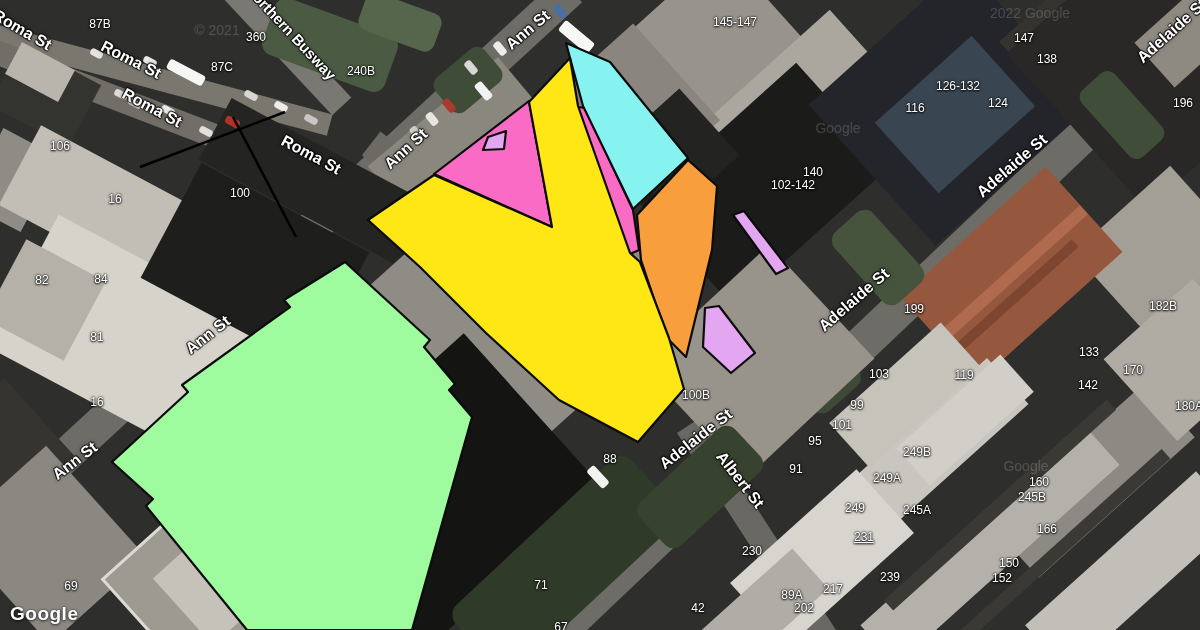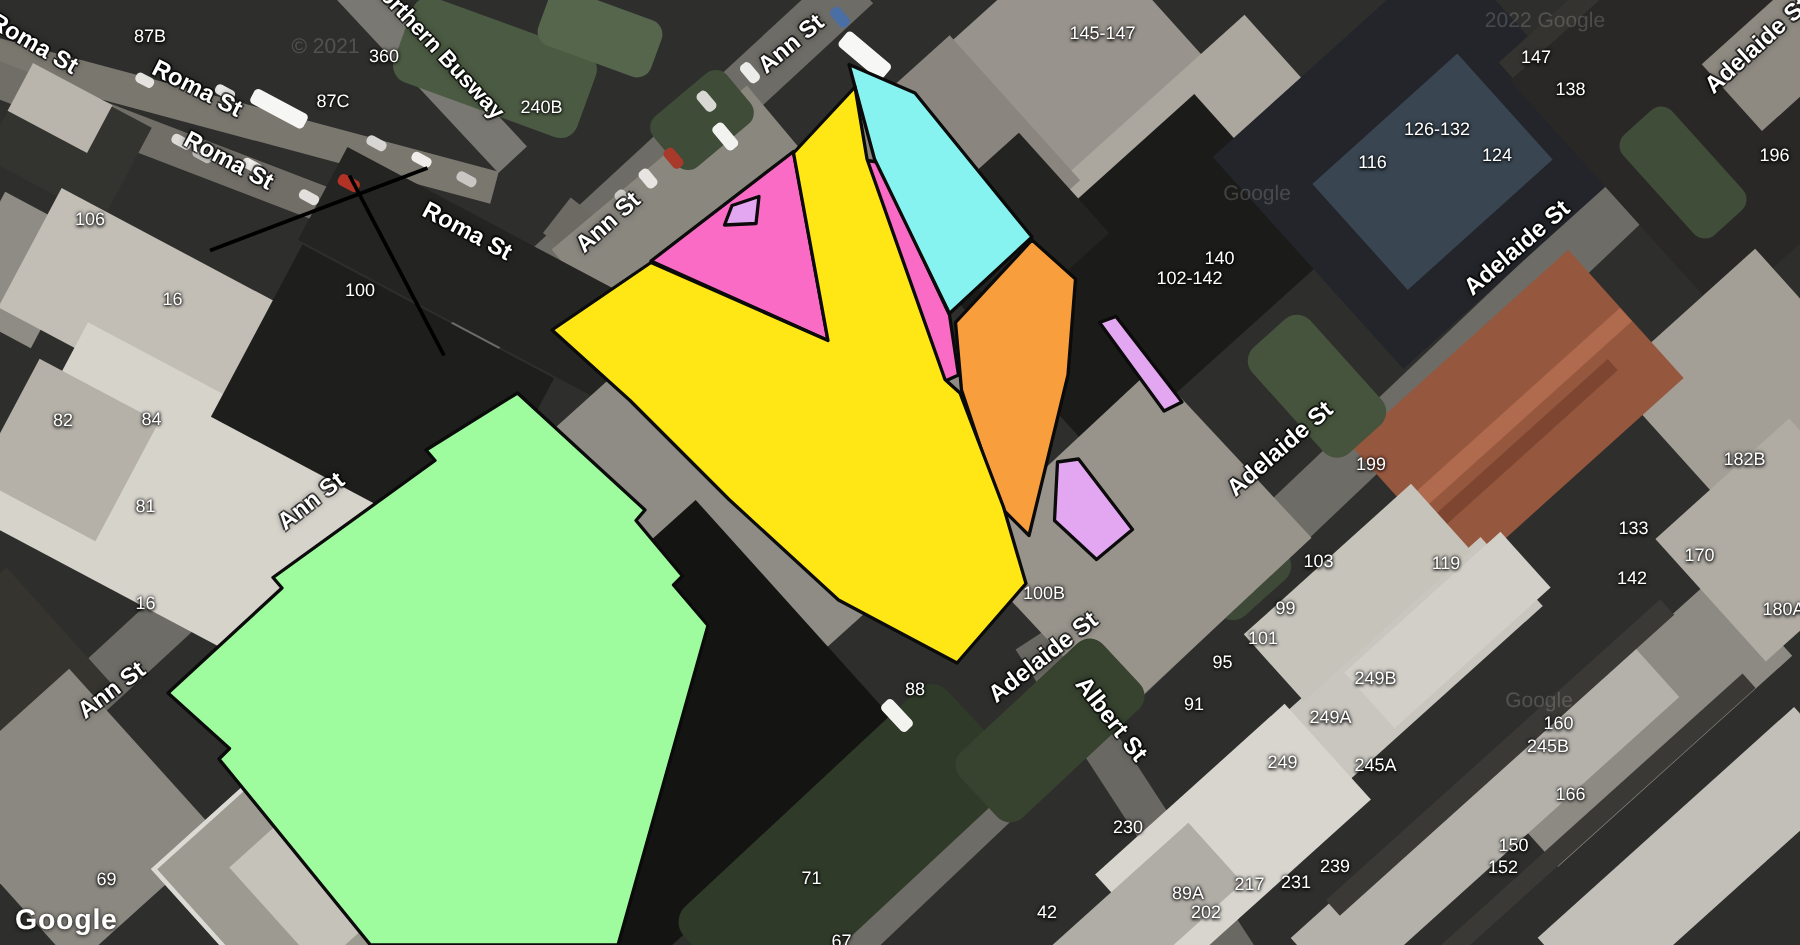--- a/index.html
+++ b/index.html
@@ -169,21 +169,21 @@
     <div class="parcel-label" style="left: 796px; top: 469px; transform: translate(-50%, -50%);">91</div>
     <div class="parcel-label" style="left: 917px; top: 452px; transform: translate(-50%, -50%);">249B</div>
     <div class="parcel-label" style="left: 887px; top: 478px; transform: translate(-50%, -50%);">249A</div>
     <div class="parcel-label" style="left: 855px; top: 508px; transform: translate(-50%, -50%);">249</div>
     <div class="parcel-label" style="left: 917px; top: 510px; transform: translate(-50%, -50%);">245A</div>
     <div class="parcel-label" style="left: 1032px; top: 497px; transform: translate(-50%, -50%);">245B</div>
     <div class="parcel-label" style="left: 1039px; top: 482px; transform: translate(-50%, -50%);">160</div>
     <div class="parcel-label" style="left: 1047px; top: 529px; transform: translate(-50%, -50%);">166</div>
     <div class="parcel-label" style="left: 1009px; top: 563px; transform: translate(-50%, -50%);">150</div>
     <div class="parcel-label" style="left: 1002px; top: 578px; transform: translate(-50%, -50%);">152</div>
-    <div class="parcel-label" style="left: 864px; top: 588px; transform: translate(-50%, -50%);">231</div>
+    <div class="parcel-label" style="left: 864px; top: 537px; transform: translate(-50%, -50%); text-decoration: underline;">231</div>
     <div class="parcel-label" style="left: 890px; top: 577px; transform: translate(-50%, -50%);">239</div>
     <div class="parcel-label" style="left: 833px; top: 589px; transform: translate(-50%, -50%);">217</div>
     <div class="parcel-label" style="left: 752px; top: 551px; transform: translate(-50%, -50%);">230</div>
     <div class="parcel-label" style="left: 610px; top: 459px; transform: translate(-50%, -50%);">88</div>
     <div class="parcel-label" style="left: 541px; top: 585px; transform: translate(-50%, -50%);">71</div>
     <div class="parcel-label" style="left: 698px; top: 608px; transform: translate(-50%, -50%);">42</div>
     <div class="parcel-label" style="left: 804px; top: 608px; transform: translate(-50%, -50%);">202</div>
     <div class="parcel-label" style="left: 792px; top: 595px; transform: translate(-50%, -50%);">89A</div>
     <div class="parcel-label" style="left: 696px; top: 369px; transform: translate(-50%, -50%); margin-top: 26px;">100B</div>
     <div class="parcel-label" style="left: 561px; top: 627px; transform: translate(-50%, -50%);">67</div>

